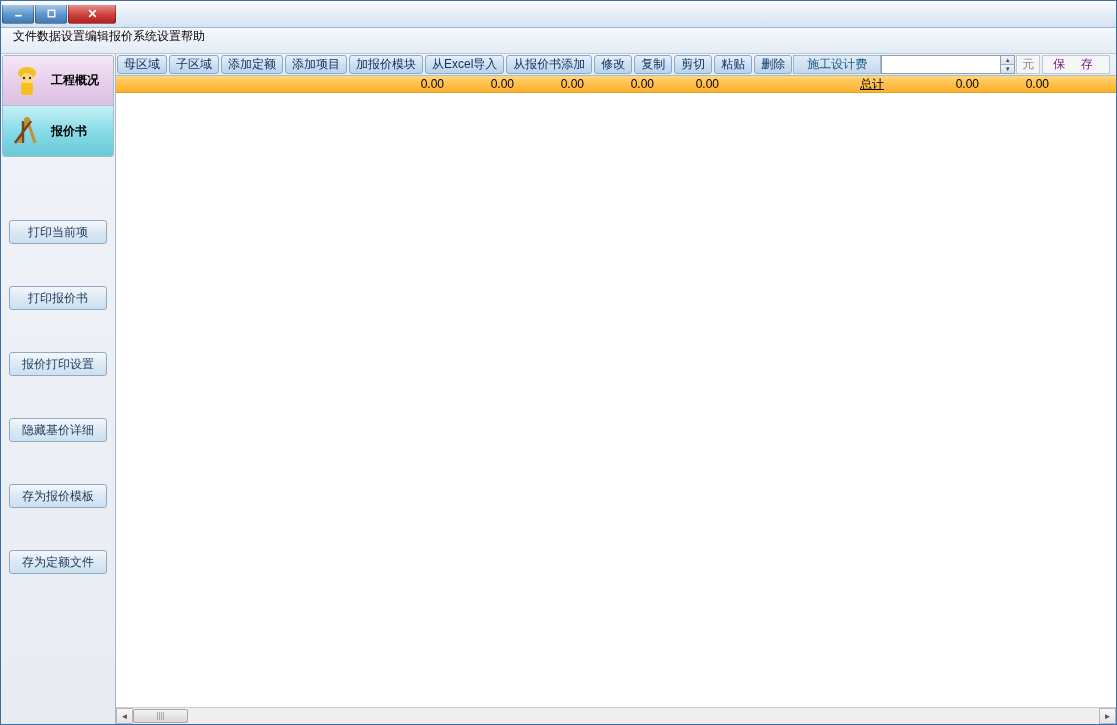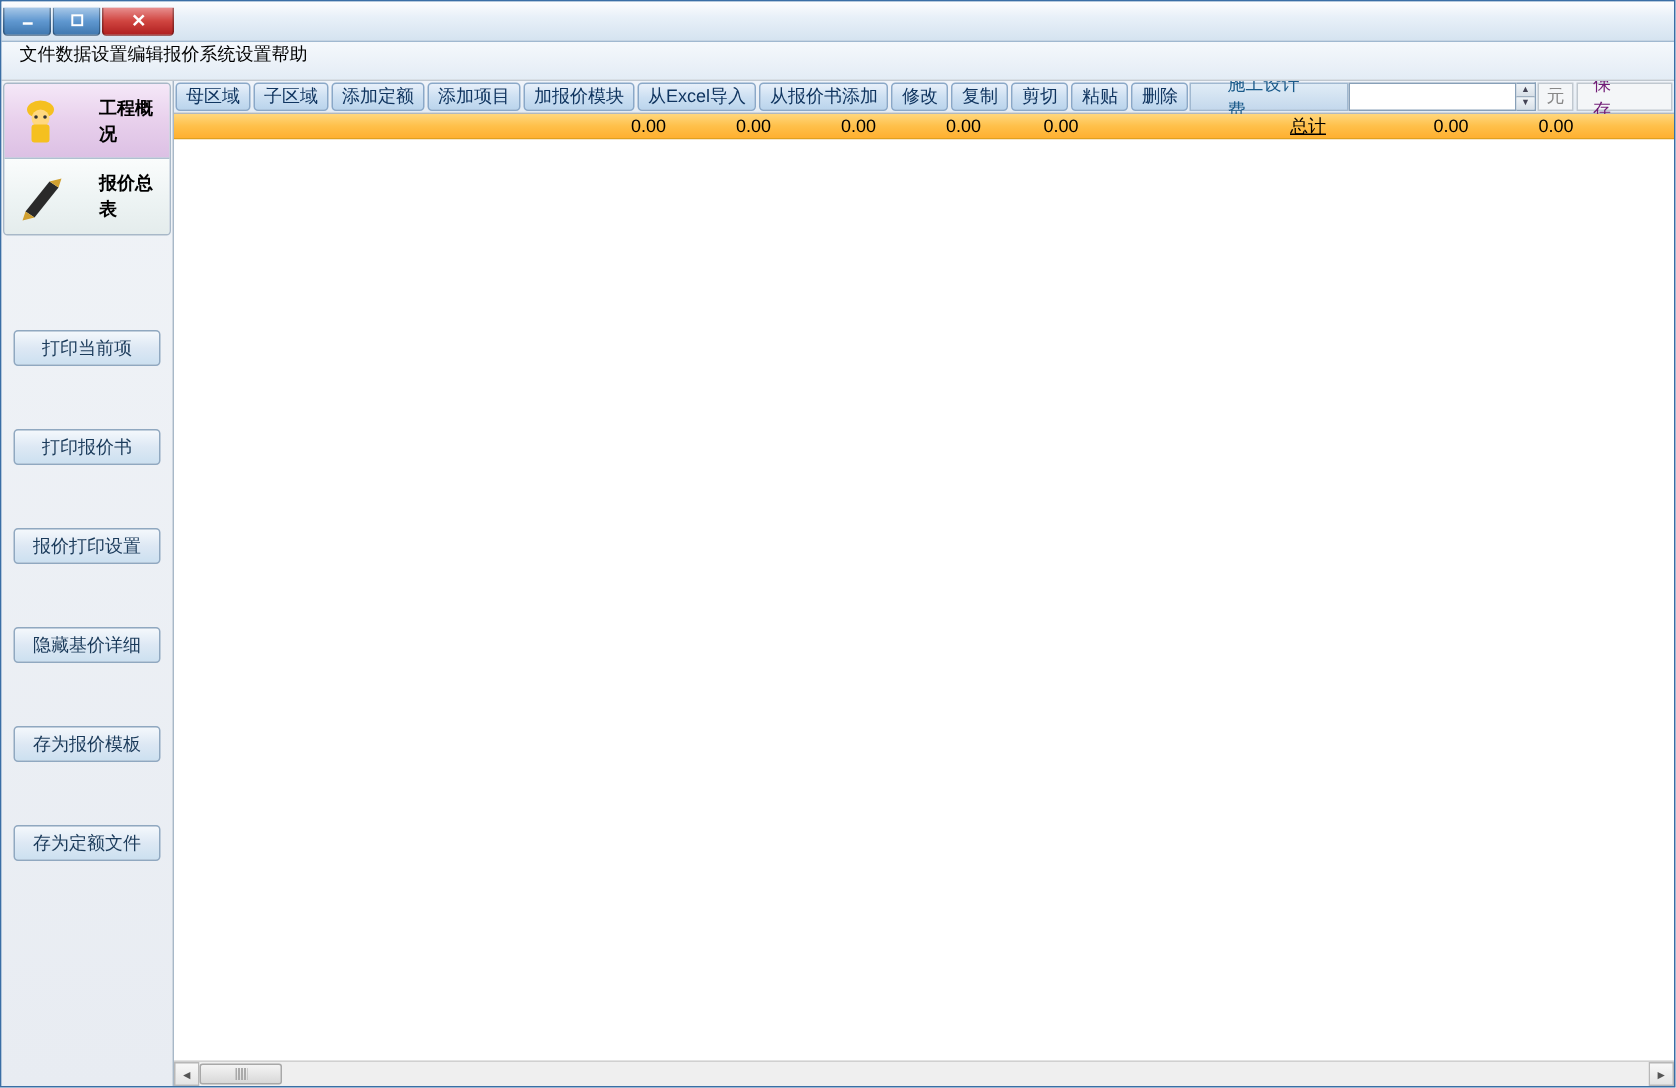--- a/index.html
+++ b/index.html
@@ -75,21 +75,21 @@
     .nav-tabs {
       border: 1px solid #a8b8c8;
       margin: 1px;
       border-radius: 3px;
       overflow: hidden;
     }
     .nav-tab {
       height: 50px;
       display: flex;
       align-items: center;
-      gap: 21px;
+      gap: 6px;
       padding-left: 6px;
       border-bottom: 1px solid #b0c0d0;
       cursor: default;
       font-weight: bold;
       font-size: 12px;
     }
     .nav-tab:last-child { border-bottom: none; }
     .nav-tab.tab1 { background: linear-gradient(to bottom, #f5e8f8, #e8d0ec, #dcc0e4); }
     .nav-tab.tab2 { background: linear-gradient(to bottom, #e8d5f0, #d5b8e4, #c8a8d8); }
     .nav-tab.tab3 { background: linear-gradient(to bottom, #c8f0f4, #88dce8, #68c8d8); }
@@ -141,21 +141,21 @@
       padding: 0 6px;
       font-size: 12px;
       color: #103560;
       margin: 1px 1px;
       display: flex;
       align-items: center;
       cursor: default;
       white-space: nowrap;
     }
     .tool-label {
-      padding: 0 24px;
+      padding: 0 13px;
       display: flex;
       align-items: center;
       color: #1a5a8a;
       background: linear-gradient(to bottom, #e0ecf6, #c4d8ec);
       border: 1px solid #a0b8d0;
       margin: 1px 0;
     }
     .tool-input {
       width: 120px;
       border: 1px solid #88a0b8;
@@ -307,27 +307,27 @@
       <div class="nav-tab tab1">
         <svg class="nav-icon" viewBox="0 0 36 36">
           <ellipse cx="18" cy="10" rx="9" ry="6" fill="#f5c020"></ellipse>
           <circle cx="18" cy="16" r="6" fill="#ffd880"></circle>
           <rect x="12" y="20" width="12" height="12" fill="#f5c020" rx="2"></rect>
           <circle cx="15" cy="15" r="1.2" fill="#333"></circle>
             <circle cx="21" cy="15" r="1.2" fill="#333"></circle>
         </svg>
         <span>工程概况</span>
       </div>
-      <div class="nav-tab tab4">
+      <div class="nav-tab tab3">
         <svg class="nav-icon" viewBox="0 0 36 36">
-          <path d="M8 28 L24 8 L30 12 L14 32 Z" fill="#2a2a2a"></path>
-          <path d="M24 8 L30 12 L32 6 Z" fill="#d0a030"></path>
-          <path d="M8 28 L14 32 L6 34 Z" fill="#d0a030"></path>
-        </svg>
-        <span>报价总表</span>
+          <path d="M18 6 L10 30 M18 6 L26 30" stroke="#c89030" stroke-width="3" fill="none"></path>
+          <path d="M14 8 L14 30 M22 8 L6 30" stroke="#704820" stroke-width="2.5" fill="none"></path>
+          <circle cx="18" cy="7" r="3" fill="#c89030"></circle>
+        </svg>
+        <span>报价书</span>
       </div>
     </div>
 
     <div class="side-buttons">
       <div class="side-btn">打印当前项</div>
       <div class="side-btn">打印报价书</div>
       <div class="side-btn">报价打印设置</div>
       <div class="side-btn">隐藏基价详细</div>
       <div class="side-btn">存为报价模板</div>
       <div class="side-btn">存为定额文件</div>

